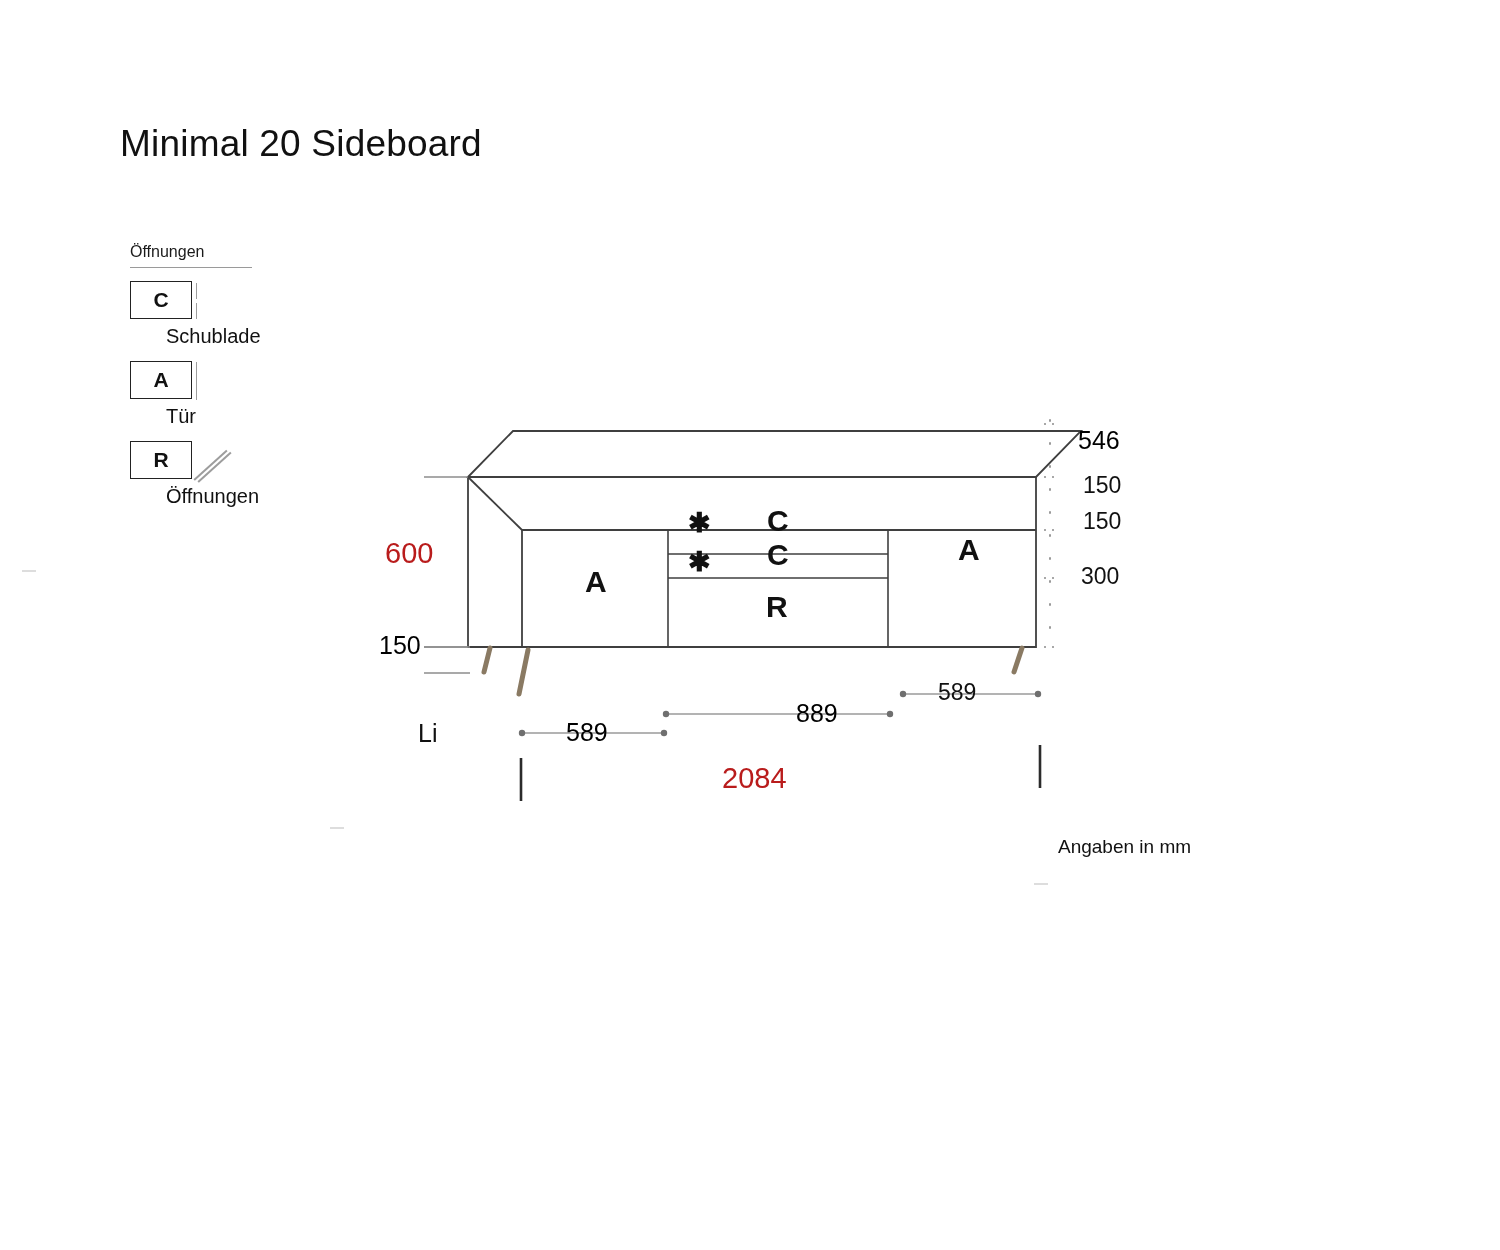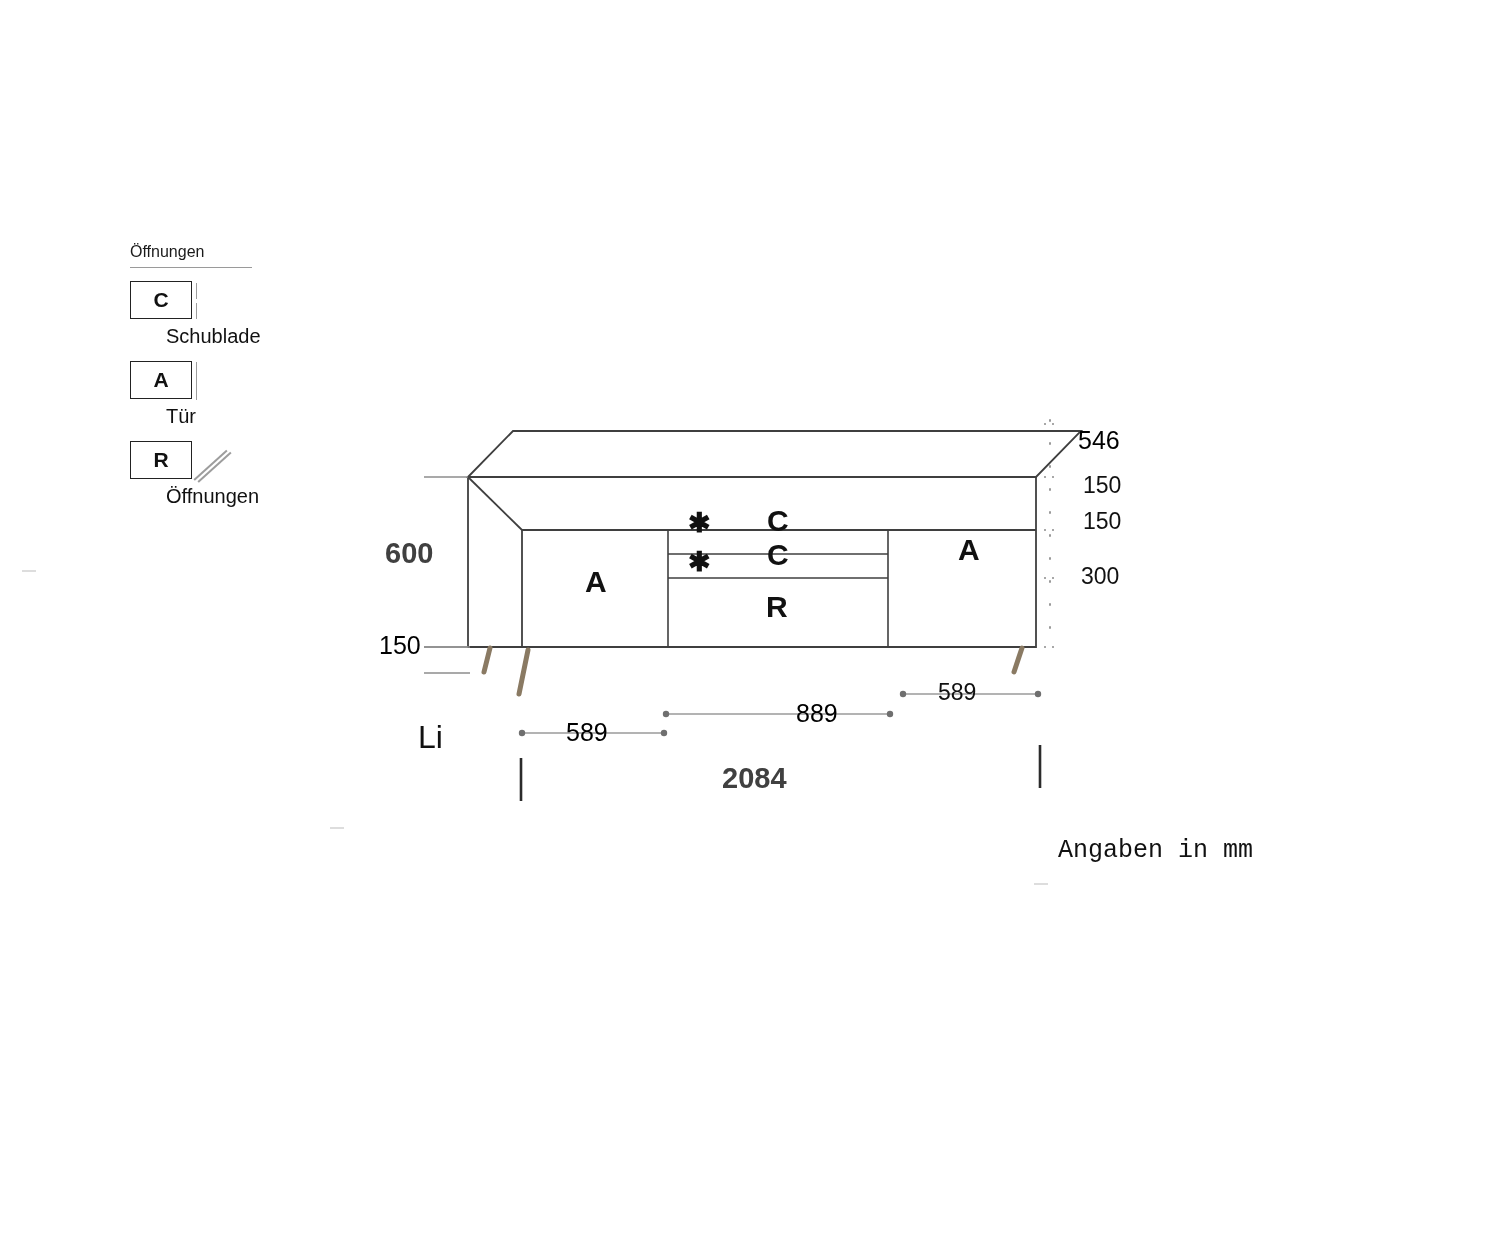--- a/index.html
+++ b/index.html
@@ -85,22 +85,22 @@
     background: #9d9d9d;
     transform-origin: left center;
   }
 
   
   #drawing { left: 0; top: 0; width: 1500px; height: 1250px; }
 
   
   .dim-bold {
     font-size: 29px;
-    font-weight: 700;
-    color: #404040;
+    font-weight: 400;
+    color: #b91c1c;
     white-space: nowrap;
   }
   .dim-reg {
     font-size: 25px;
     font-weight: 400;
     color: #000000;
     white-space: nowrap;
   }
   .dim-small {
     font-size: 23px;
@@ -114,35 +114,35 @@
     color: #111;
     white-space: nowrap;
   }
   .star {
     font-size: 27px;
     font-weight: 700;
     color: #111;
     line-height: 1;
   }
   #note-units {
+    font-size: 19px;
+    color: #111;
+    white-space: nowrap;
+  }
+  #label-li {
     font-size: 25px;
-    color: #111;
-    white-space: nowrap;
-    font-family: Liberation Mono, monospace;
-  }
-  #label-li {
-    font-size: 32px;
     color: #111;
   }
 </style>
 </head>
 <body>
 
 <div id="stage">
 
+  <div class="abs" id="page-title">Minimal 20 Sideboard</div>
 
   <div class="abs" id="legend">
     <div>Öffnungen</div>
     <div id="legend-rule"></div>
 
     <div class="legend-entry">
       <div class="legend-sym">
         <div class="legend-box">
           <div class="glyph">C</div>
         </div>

